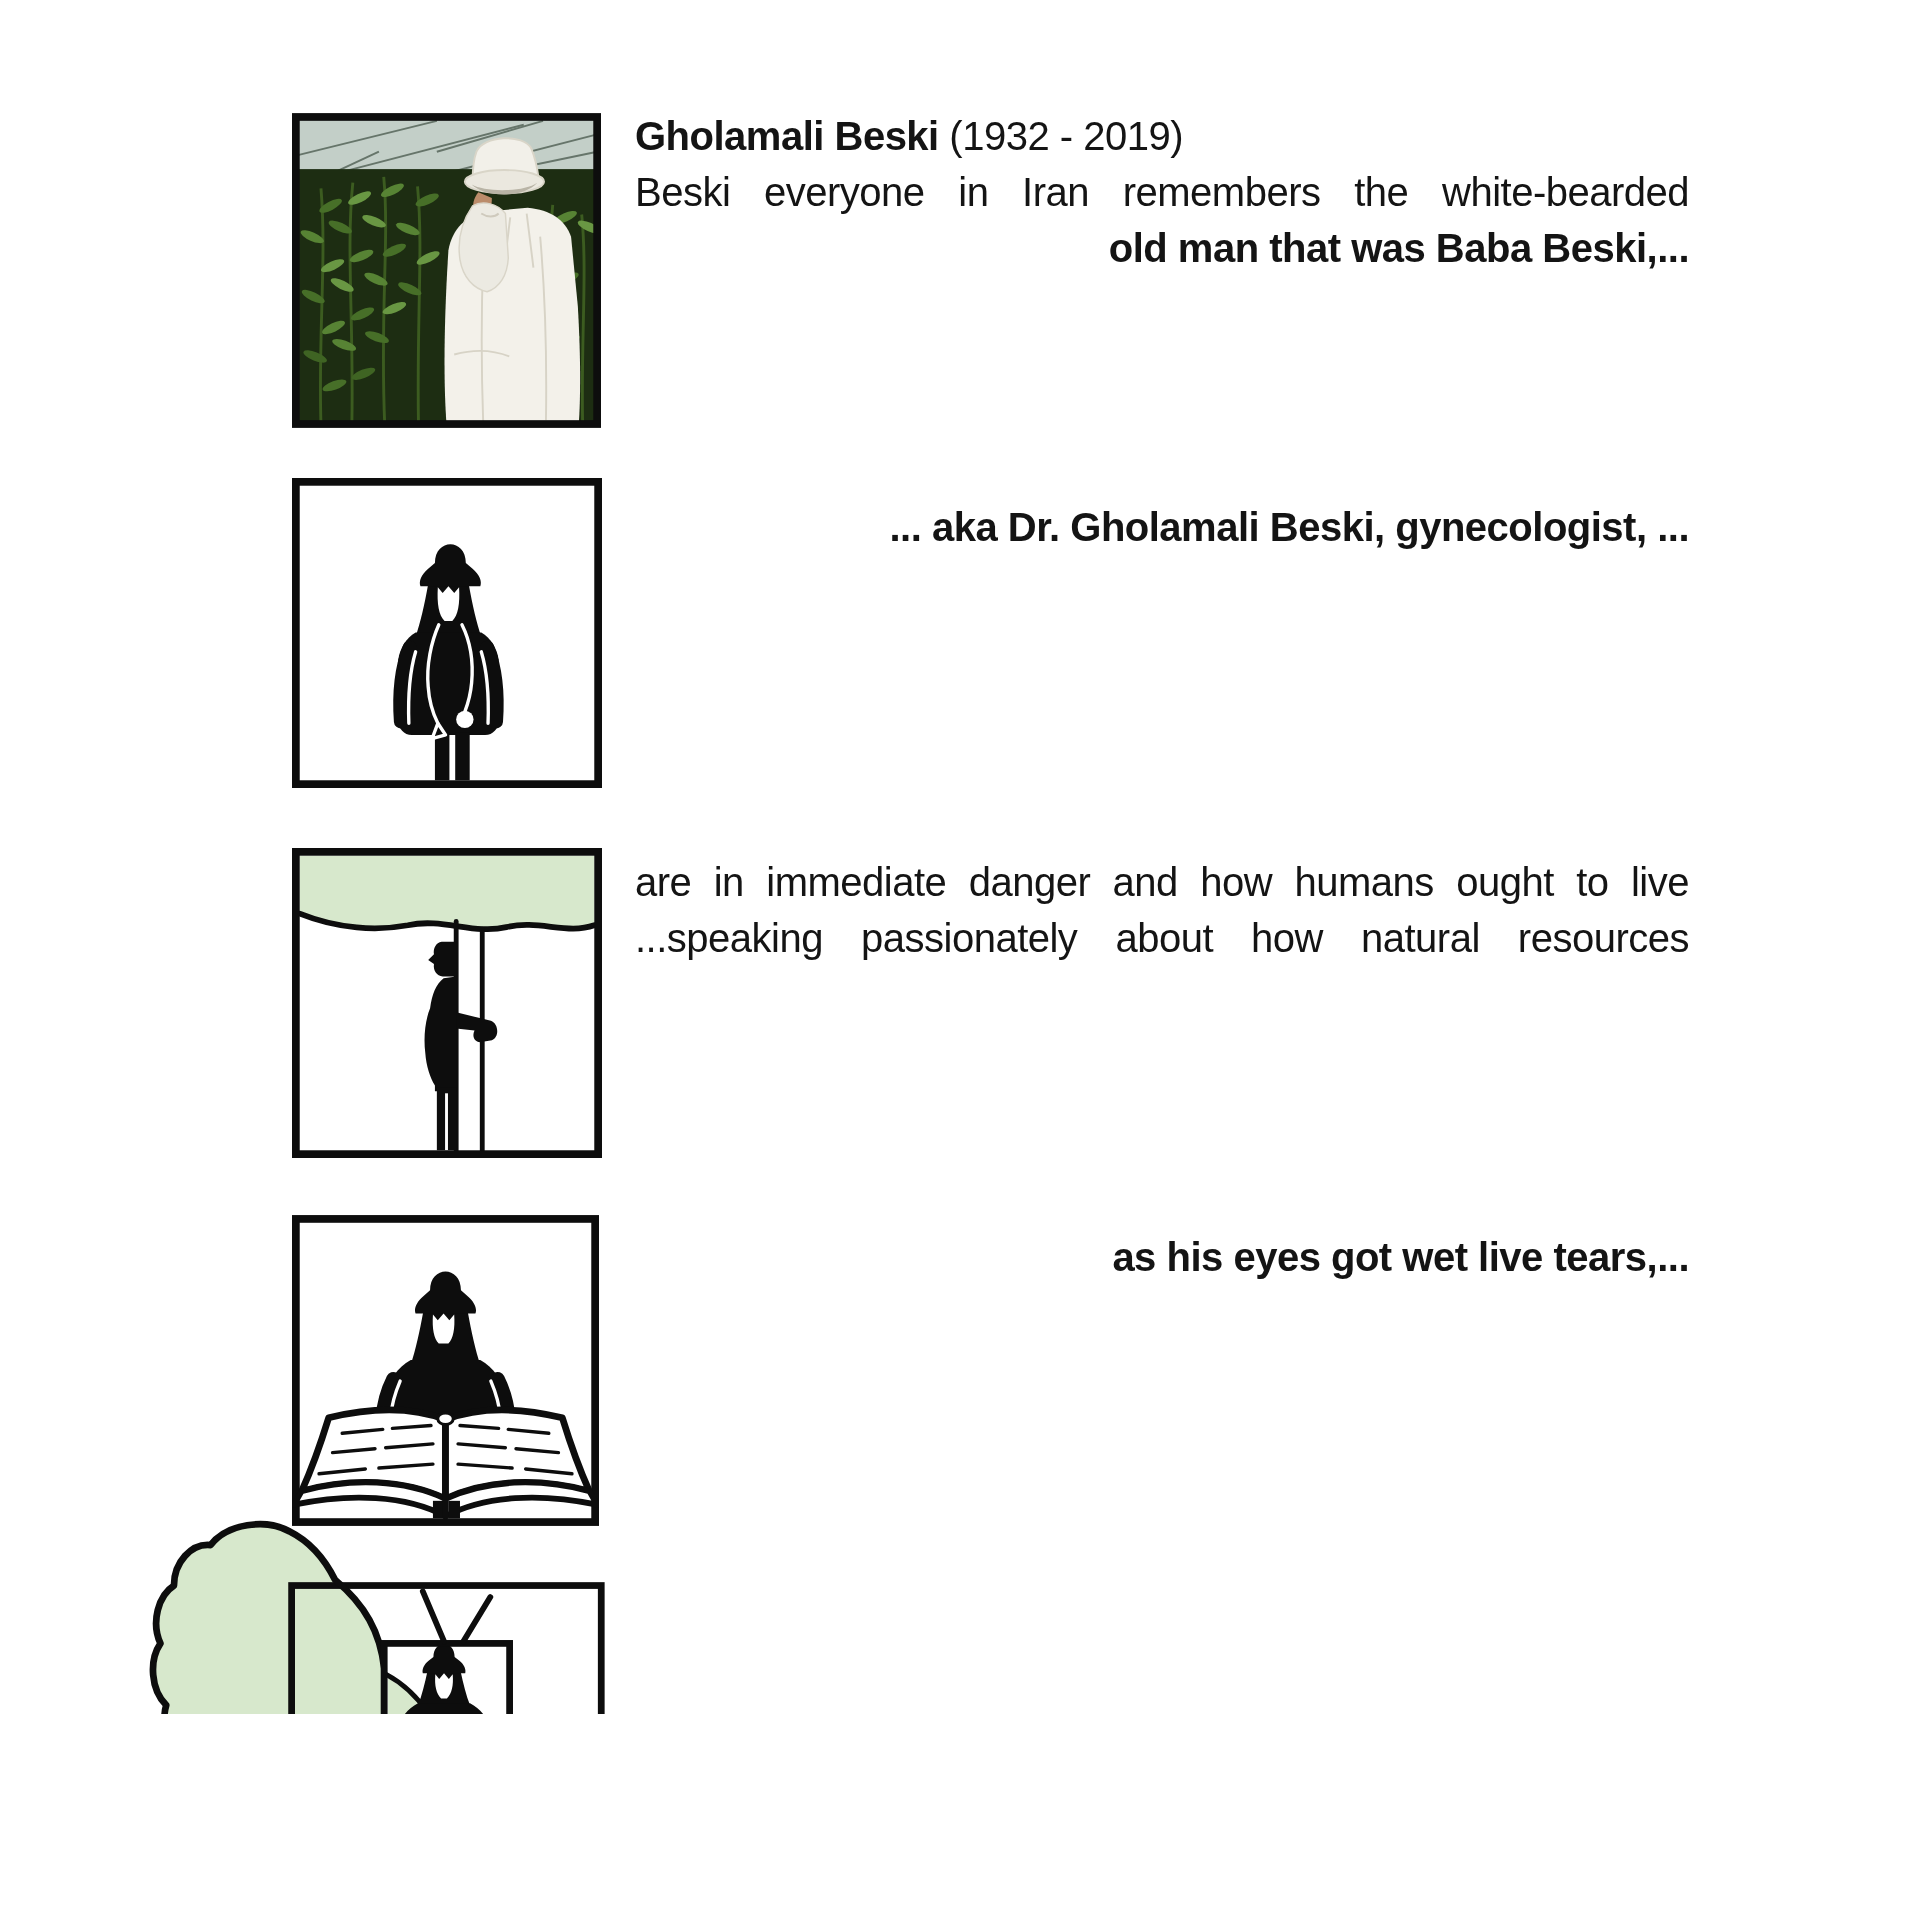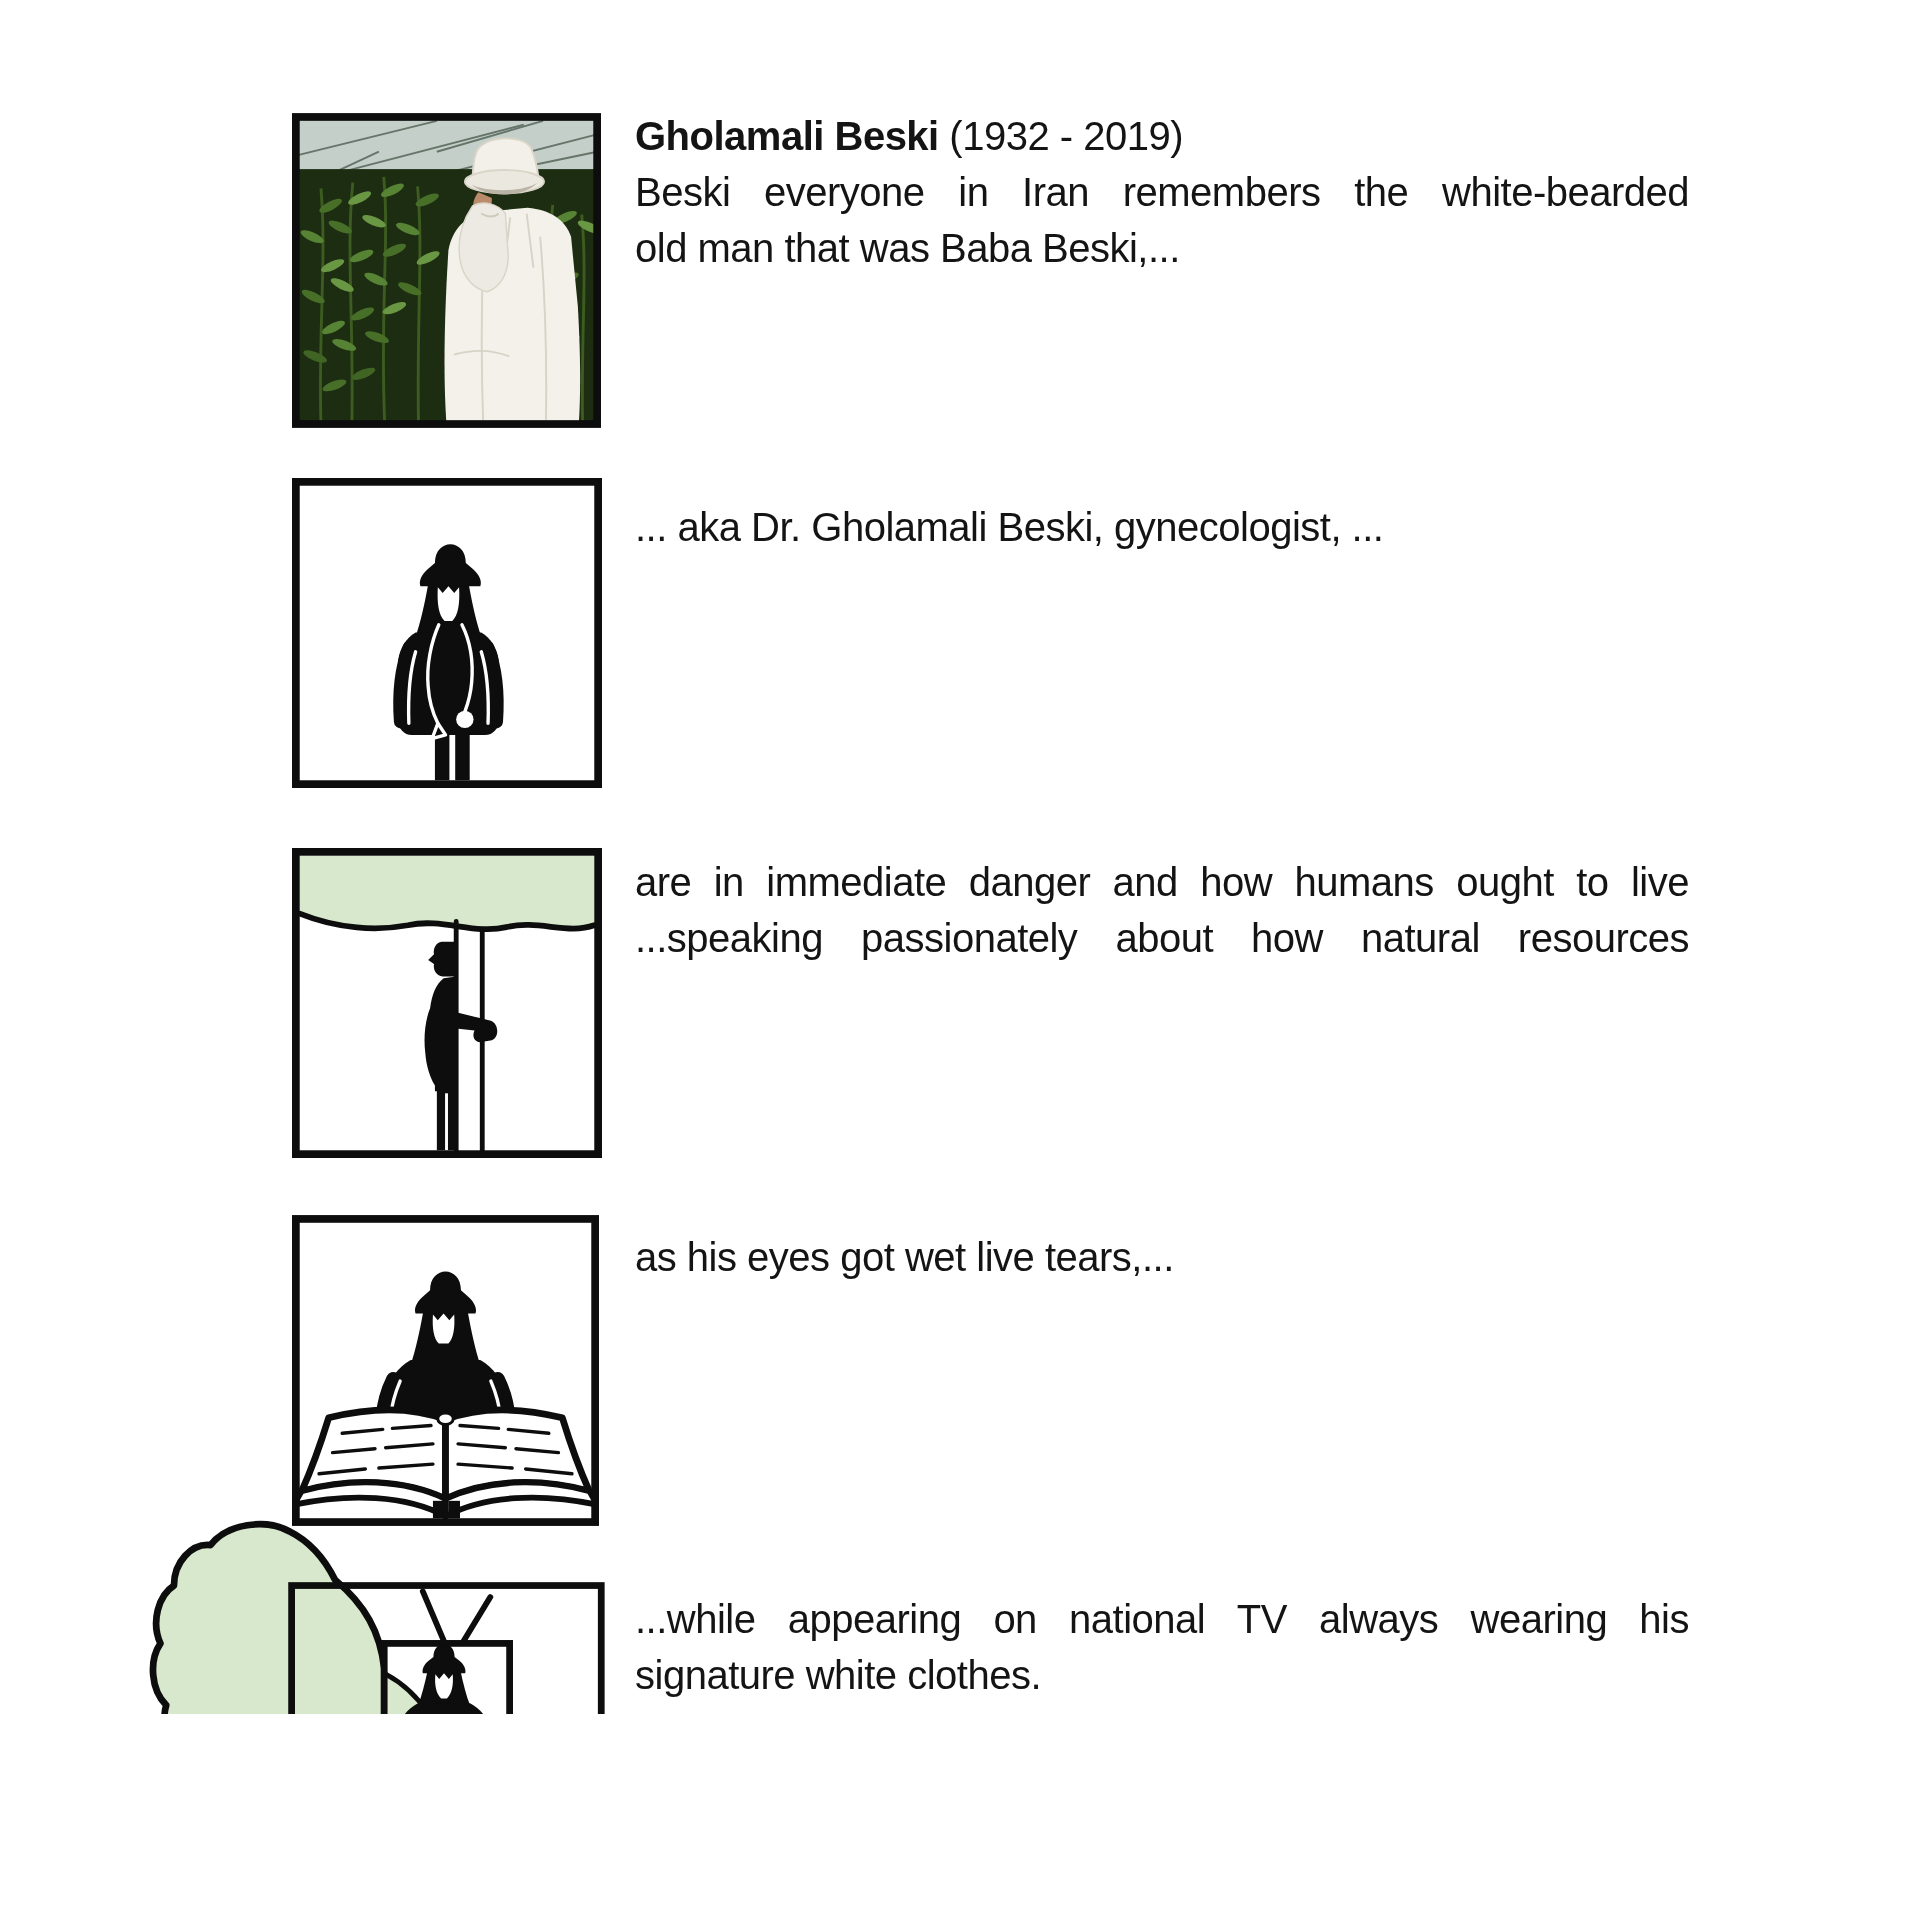--- a/index.html
+++ b/index.html
@@ -2,21 +2,21 @@
 <html style="--green: #d7e8cc; --ink: #0d0d0d;"><head>
 <meta charset="utf-8">
 <style>
   html,body{margin:0;padding:0;background:#ffffff;}
   #page{position:relative;width:1931px;height:1714px;background:#ffffff;overflow:hidden;
         font-family:"Liberation Sans","DejaVu Sans",sans-serif;color:#141414;}
   .panel-svg{position:absolute;display:block;}
   .txt{position:absolute;left:635px;width:1054px;font-size:40px;line-height:56px;
        letter-spacing:-0.5px;color:#141414;}
   .txt .jline{text-align:justify;text-align-last:justify;}
-  .txt .lline{text-align:left;}
+  .txt .lline{text-align:right;font-weight:bold;}
   .title-line{white-space:nowrap;}
   .title-name{font-weight:bold;}
   
   .f{fill:var(--ink);}
   .s{stroke:var(--ink);fill:none;stroke-linecap:round;stroke-linejoin:round;}
   .ws{stroke:#ffffff;fill:none;stroke-linecap:round;stroke-linejoin:round;}
   .w{fill:#ffffff;}
   .g{fill:var(--green);}
   .border{fill:none;stroke:var(--ink);}
 </style>
@@ -230,19 +230,15 @@
       </g>
       <g transform="translate(356,278)">
         <rect x="2" y="10" width="68" height="36" rx="17"></rect>
         <circle cx="36" cy="27" r="17"></circle>
         <path d="M24,13 C22,2 33,1 34,11" fill="none"></path>
         <path d="M41,11 C42,0 53,2 51,13" fill="none"></path>
       </g>
     </g>
   </svg>
 
-  <div class="txt" style="top:1591px">
-      <div class="jline">...while appearing on national TV always wearing his</div>
-      <div class="lline">signature white clothes.</div>
-    </div>
 
 </div>
 
 
 </body></html>

